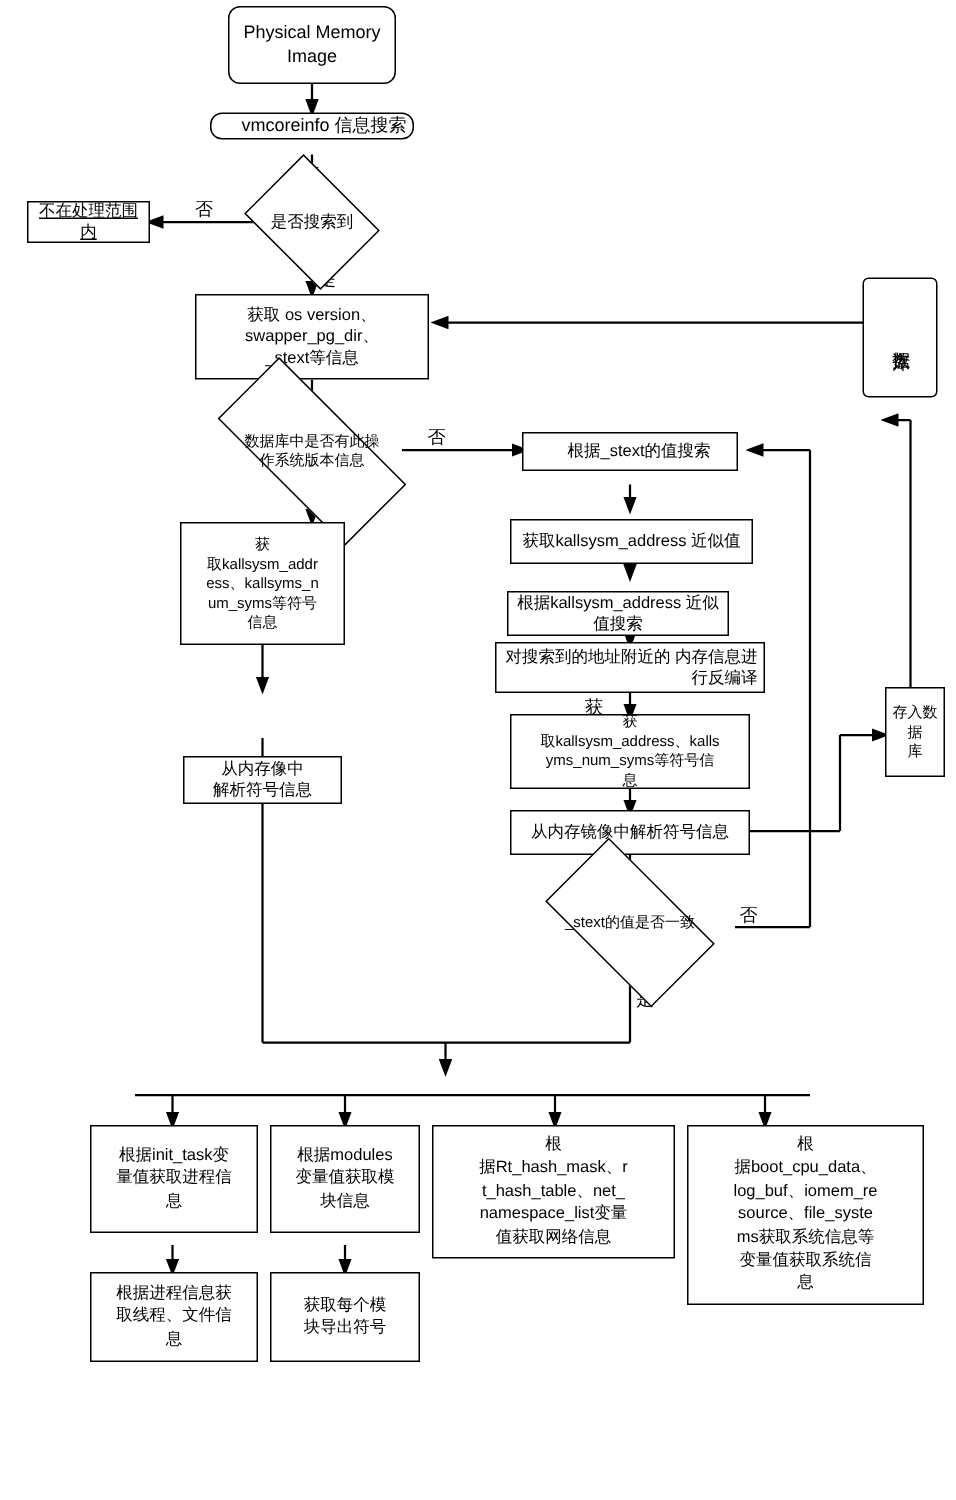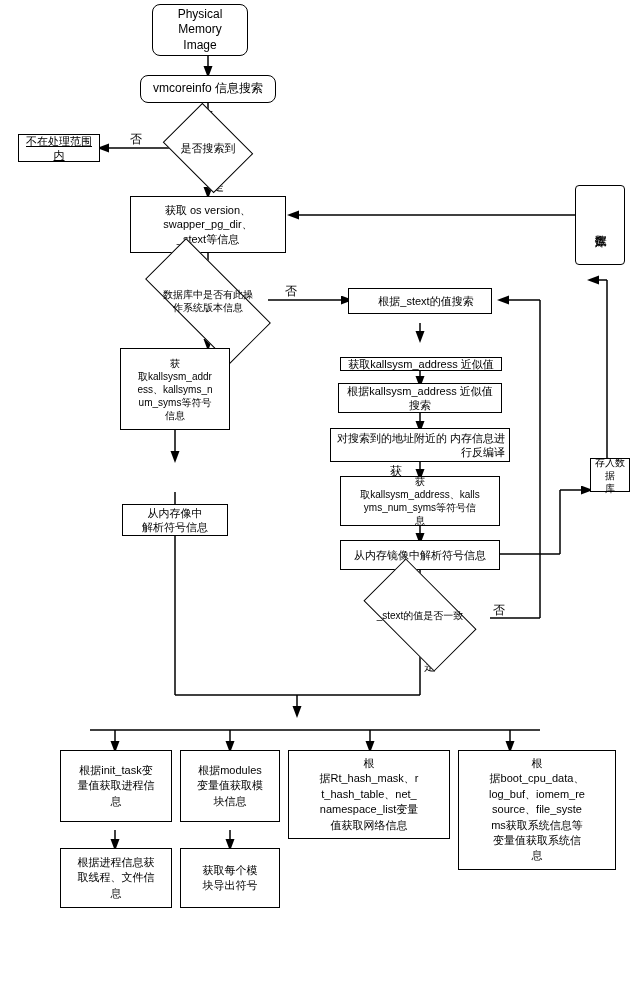--- a/index.html
+++ b/index.html
@@ -147,26 +147,26 @@
 
     <line x1="490" y1="554" x2="560" y2="554" stroke="#000" stroke-width="1.5"></line>
     <line x1="560" y1="554" x2="560" y2="490" stroke="#000" stroke-width="1.5"></line>
     <line x1="560" y1="490" x2="590" y2="490" stroke="#000" stroke-width="1.5" marker-end="url(#arrow)"></line>
 
     <line x1="607" y1="460" x2="607" y2="280" stroke="#000" stroke-width="1.5"></line>
     <line x1="607" y1="280" x2="590" y2="280" stroke="#000" stroke-width="1.5" marker-end="url(#arrow)"></line>
 
   </svg>
 
-  <div class="shape rounded-rect" style="left:152px; top:4px; width:96px; height:52px;">
+  <div class="shape rounded-rect" style="left:152px; top:4px; width:112px; height:52px;">
     <span style="white-space:pre-line;">Physical Memory
 Image</span>
   </div>
 
-  <div class="shape rounded-rect" style="left:140px; top:75px; width:136px; height:28px;">
+  <div class="shape rounded-rect" style="left:140px; top:75px; width:136px; height:18px;justify-content:flex-end;">
     <span>vmcoreinfo 信息搜索</span>
   </div>
 
   <div class="shape diamond" style="left:172px; top:120px; width:72px; height:56px;">
     <div class="diamond-text">
       <span style="font-size:11px;">是否搜索到</span>
     </div>
   </div>
 
   <div class="shape rect" style="left:18px; top:134px; width:82px; height:28px;">
@@ -200,26 +200,26 @@
 
   <div class="shape rect" style="left:122px; top:460px; width:106px; height:32px;margin-top:44px;">
     <span style="font-size:11px; white-space:pre-line;">从内存像中
 解析符号信息</span>
   </div>
 
   <div class="shape rect" style="left:348px; top:288px; width:144px; height:26px;">
     <span style="font-size:11px;margin-left:12px;">根据_stext的值搜索</span>
   </div>
 
-  <div class="shape rect" style="left:340px; top:357px; width:162px; height:14px;">
+  <div class="shape rect" style="left:340px; top:346px; width:162px; height:30px;">
     <span style="font-size:11px;">获取kallsysm_address
 近似值</span>
   </div>
 
-  <div class="shape rect" style="left:338px; top:383px; width:164px; height:30px;">
+  <div class="shape rect" style="left:338px; top:394px; width:148px; height:30px;">
     <span style="font-size:11px;">根据kallsysm_address
 近似值搜索</span>
   </div>
 
   <div class="shape rect" style="left:330px; top:428px; width:180px; height:34px;text-align:right;">
     <span style="font-size:11px;">对搜索到的地址附近的
 内存信息进行反编译</span>
   </div>
 
   <div class="shape rect" style="left:340px; top:476px; width:160px; height:50px;">
@@ -232,21 +232,21 @@
   <div class="shape rect" style="left:340px; top:540px; width:160px; height:30px;">
     <span style="font-size:11px;">从内存镜像中解析符号信息</span>
   </div>
 
   <div class="shape diamond" style="left:370px; top:585px; width:100px; height:60px;">
     <div class="diamond-text">
       <span style="font-size:10px;">_stext的值是否一致</span>
     </div>
   </div>
 
-  <div class="shape rect" style="left:590px; top:458px; width:40px; height:34px;">
+  <div class="shape rect" style="left:590px; top:458px; width:40px; height:60px;">
     <span style="font-size:10px; white-space:pre-line;">存入数据
 库</span>
   </div>
 
   <div class="shape bottom-box" style="left:60px; top:750px; width:112px; min-height:72px;">
     <span style="font-size:11px; white-space:pre-line;">根据init_task变
 量值获取进程信
 息</span>
   </div>
   <div class="shape bottom-box" style="left:180px; top:750px; width:100px; min-height:72px;">

